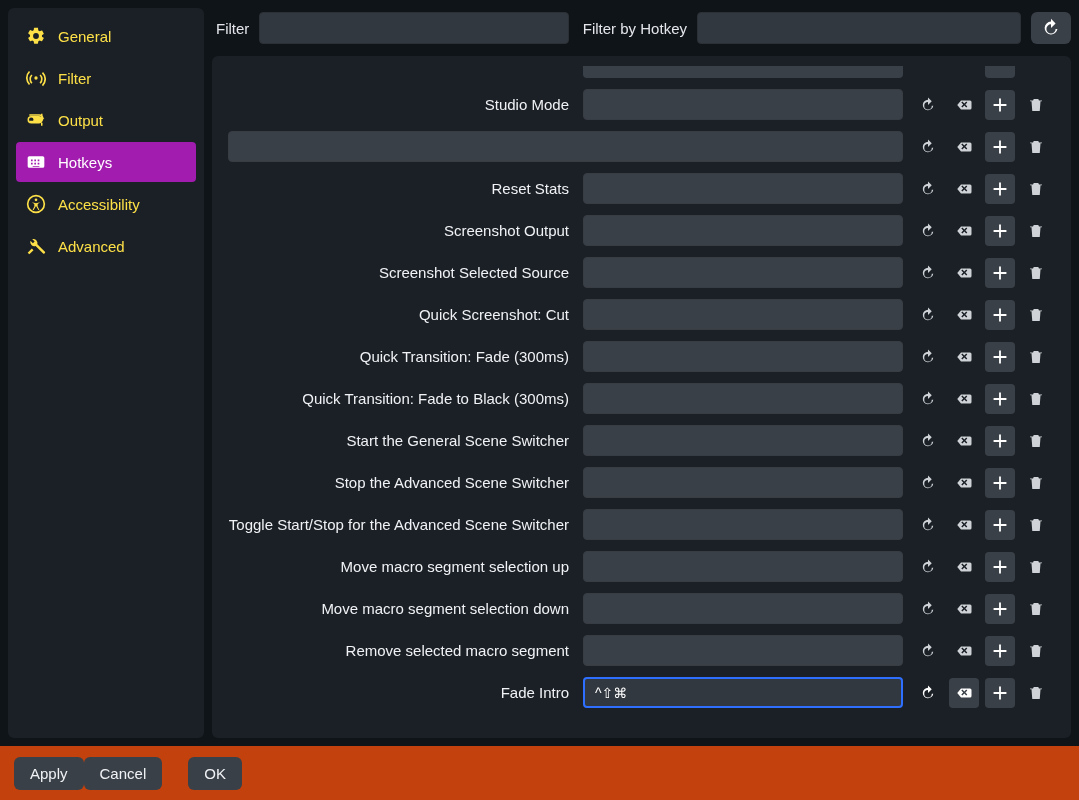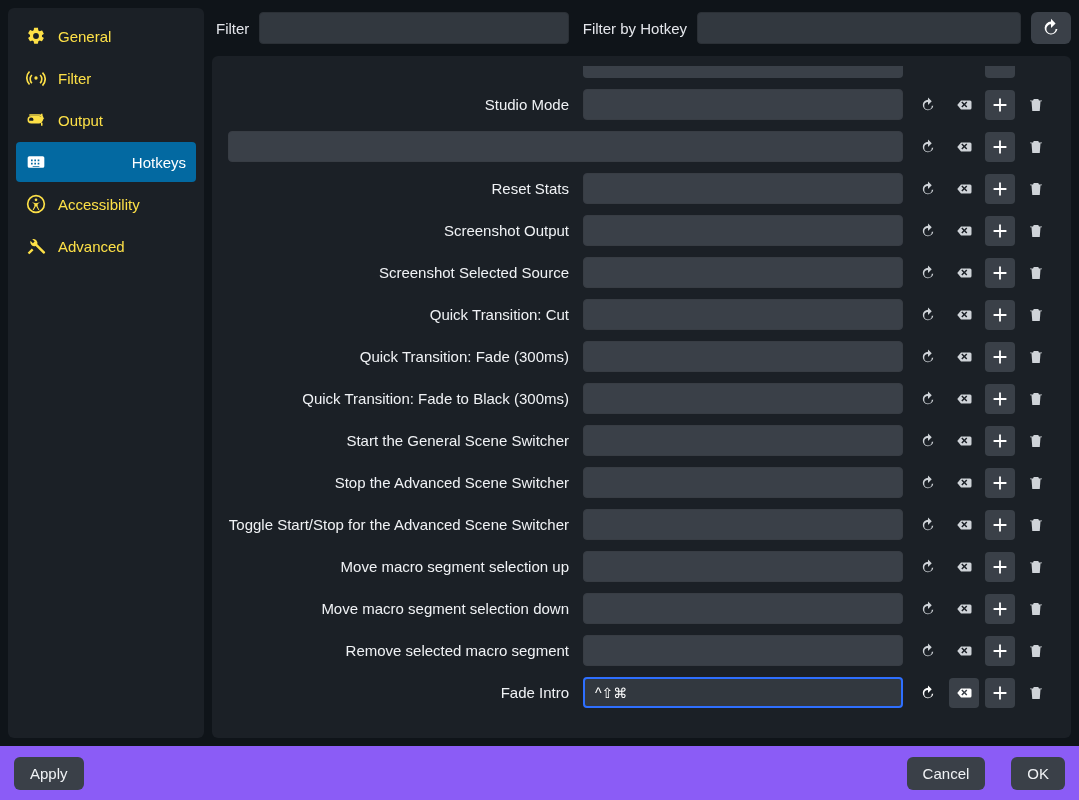--- a/index.html
+++ b/index.html
@@ -34,23 +34,22 @@
     align-items: center;
     gap: 12px;
     padding: 10px 10px;
     border-radius: 4px;
     cursor: pointer;
     font-size: 15px;
     font-weight: 500;
     color: #fde047;
   }
   .sidebar-item.active {
-    background: #0369a1;
+    background: #a21caf;
     color: #fff;
-    justify-content: space-between;
   }
   .sidebar-icon { width: 20px; height: 20px; display:flex; align-items:center; justify-content:center; flex-shrink:0; }
   .sidebar-icon svg { width: 20px; height: 20px; fill: currentColor; }
 
   
   .content {
     flex: 1;
     display: flex;
     flex-direction: column;
     min-width: 0;
@@ -149,24 +148,24 @@
   .icon-btn.ghost { background: transparent; }
   .icon-btn svg { width:18px;height:18px;fill:currentColor; }
   .icon-btn.plus-btn { background:#3a4048; color:#fff; }
   .icon-btn.plus-btn svg { width:22px;height:22px; }
   .icon-btn.active-revert,
   .icon-btn.active-clear { color:#fff; }
 
   
   .footer {
     height: 54px;
-    background: #8b5cf6;
+    background: #c2410c;
     display:flex;
     align-items:center;
-    justify-content: space-between;
+    justify-content: flex-start;
     padding: 0 14px;
   }
   .footer-right { display:flex; gap:26px; }
   .footer-btn {
     background: #3a4048;
     border: none;
     border-radius: 6px;
     color: #f0f2f5;
     padding: 8px 16px;
     font-size: 15px;
@@ -397,21 +396,21 @@
               </button>
               <button class="icon-btn ghost">
                 <svg viewBox="0 0 24 24">
                   <path d="M6 7h12l-1 13H7zM9 4h6l1 2H8zM4 6h16v1H4z"></path>
                   <path d="M9 10h1.5v8H9zm2.25 0h1.5v8h-1.5zm2.25 0H15v8h-1.5z"></path>
                 </svg>
               </button>
             </div>
           </div>
           <div class="hotkey-row">
-            <div class="hotkey-label">Quick Transition: Cut</div>
+            <div class="hotkey-label">Quick Screenshot: Cut</div>
             <input class="hotkey-input" style="">
             <div class="btn-row">
               <button class="icon-btn ghost">
                 <svg viewBox="0 0 24 24">
                   <path d="M12 5V2L7 7l5 5V8a5 5 0 1 1-5 5H5a7 7 0 1 0 7-8z" transform="scale(-1,1) translate(-24,0)"></path>
                 </svg>
               </button>
               <button class="icon-btn ghost">
                 <svg viewBox="0 0 24 24">
                   <path d="M20 6H8L3 12l5 6h12a2 2 0 0 0 2-2V8a2 2 0 0 0-2-2zm-3.59 8L15 15.41 12.41 12.83 9.83 15.41 8.41 14l2.59-2.59L8.41 8.83 9.83 7.41l2.58 2.59L15 7.41 16.41 8.83l-2.58 2.58z"></path>

